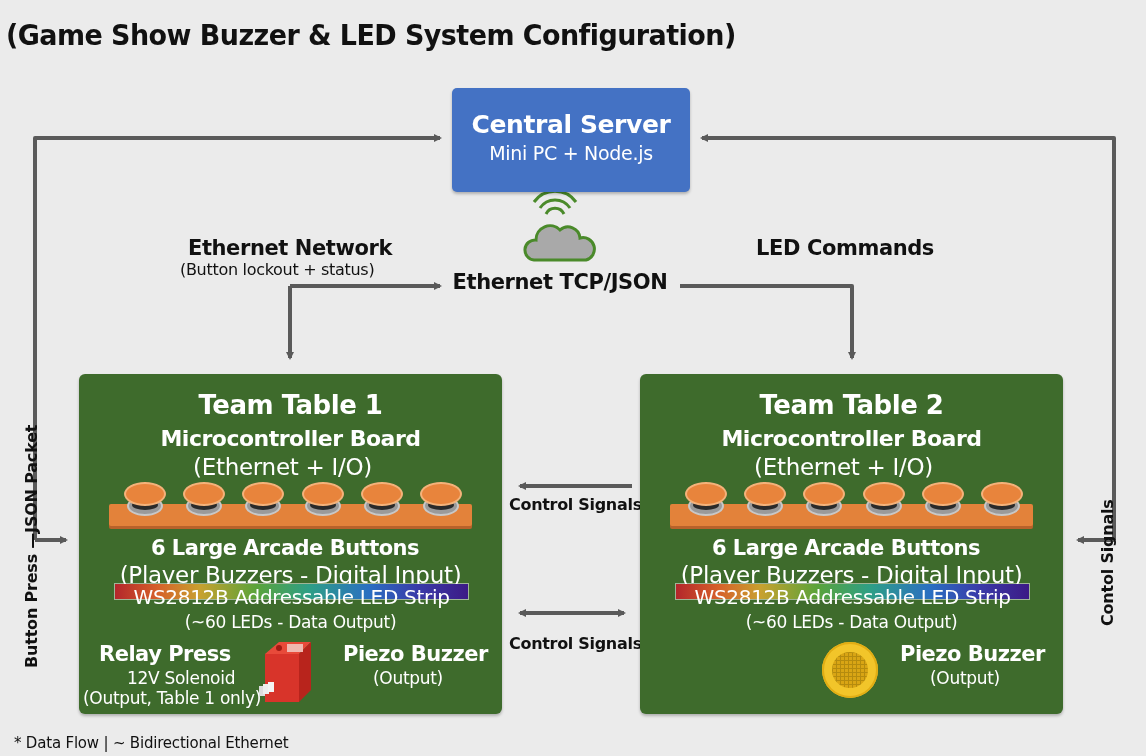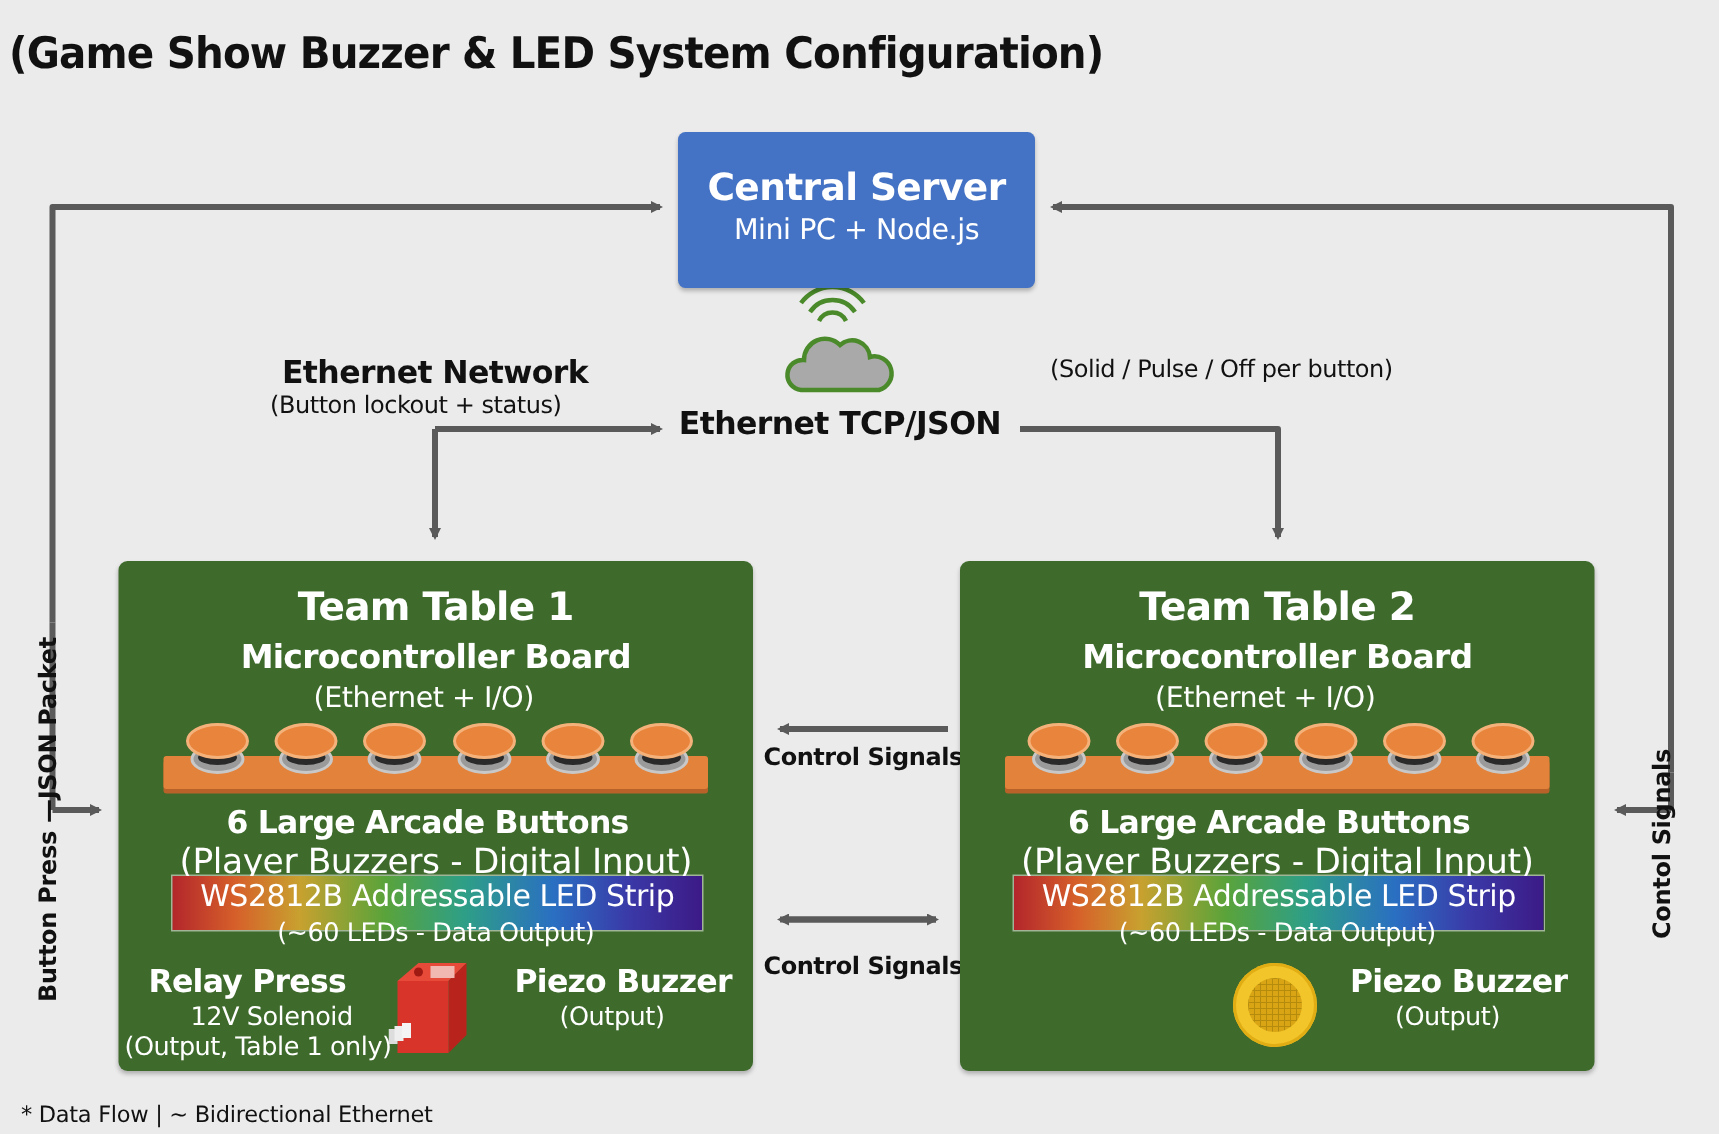--- a/index.html
+++ b/index.html
@@ -24,25 +24,25 @@
   .lbl-b { font-weight:bold; font-size:21px; letter-spacing:-0.4px; white-space:nowrap; text-align:center; }
   .lbl-n { font-size:16px; white-space:nowrap; letter-spacing:-0.3px; }
   .lbl-c { font-weight:bold; font-size:16px; white-space:nowrap; letter-spacing:-0.3px; }
   .table-box {
     width:423px; height:340px; border-radius:6px;
     background:#3e6b2c; color:#fff; text-align:center;
     box-shadow:0 2px 3px rgba(0,0,0,0.25);
   }
   .table-box .tt { position:absolute; left:0; right:0; top:16px; font-size:26px; font-weight:bold; letter-spacing:-0.5px; }
   .table-box .mc { position:absolute; left:0; right:0; top:52px; font-size:22px; font-weight:bold; letter-spacing:-0.5px; }
-  .table-box .mcs { position:absolute; left:0; right:16px; top:80px; font-size:19px; letter-spacing:-0.3px; }
+  .table-box .mcs { position:absolute; left:0; right:16px; top:80px; font-size:23px; letter-spacing:-0.3px; }
   .table-box .ab { position:absolute; left:0; right:11px; top:162px; font-size:21px; font-weight:bold; letter-spacing:-0.5px; }
   .table-box .abs2 { position:absolute; left:0; right:0; top:188px; font-size:23px; letter-spacing:-0.3px; }
   .table-box .strip {
-    position:absolute; left:36px; width:353px; top:210px; height:36px;
+    position:absolute; left:36px; width:353px; top:210px; height:15px;
     background:linear-gradient(90deg,#b3262b 0%,#d6602a 12%,#c8a12f 24%,#5aa33a 40%,#2e9f86 55%,#2a6fc2 72%,#3a3aa8 86%,#3c1a86 100%);
     font-size:20px; line-height:26px; color:#fff; letter-spacing:-0.3px;
     box-shadow:0 0 0 1px rgba(255,255,255,0.5);
   }
   .table-box .leds { position:absolute; left:0; right:0; top:238px; font-size:17px; letter-spacing:-0.3px; }
   .board {
     position:absolute; left:30px; top:130px; width:363px; height:22px;
     background:#e3823a; border-radius:2px;
     box-shadow:0 3px 0 #b8622a;
   }
@@ -118,21 +118,21 @@
 <div class="abs" style="left:180px; top:236px; width:220px;">
   <div class="lbl-b">Ethernet Network</div>
   <div class="lbl-n">(Button lockout + status)</div>
 </div>
 
 <div class="abs" style="left:440px; top:270px; width:240px;">
   <div class="lbl-b">Ethernet TCP/JSON</div>
 </div>
 
 <div class="abs" style="left:700px; top:236px; width:290px;">
-  <div class="lbl-n">(Solid / Pulse / Off per button)</div>
+  <div class="lbl-b">LED Commands</div>
 </div>
 
 <div class="vert" style="left:22px; top:668px;">Button Press —JSON Packet</div>
 <div class="vert" style="left:1098px; top:626px;">Contol Signals</div>
 
 <div class="abs lbl-c" style="left:509px; top:495px;">Control Signals</div>
 <div class="abs lbl-c" style="left:509px; top:634px;">Control Signals</div>
 
 <div class="abs table-box" style="left:79px; top:374px;">
   <div class="tt">Team Table 1</div>

